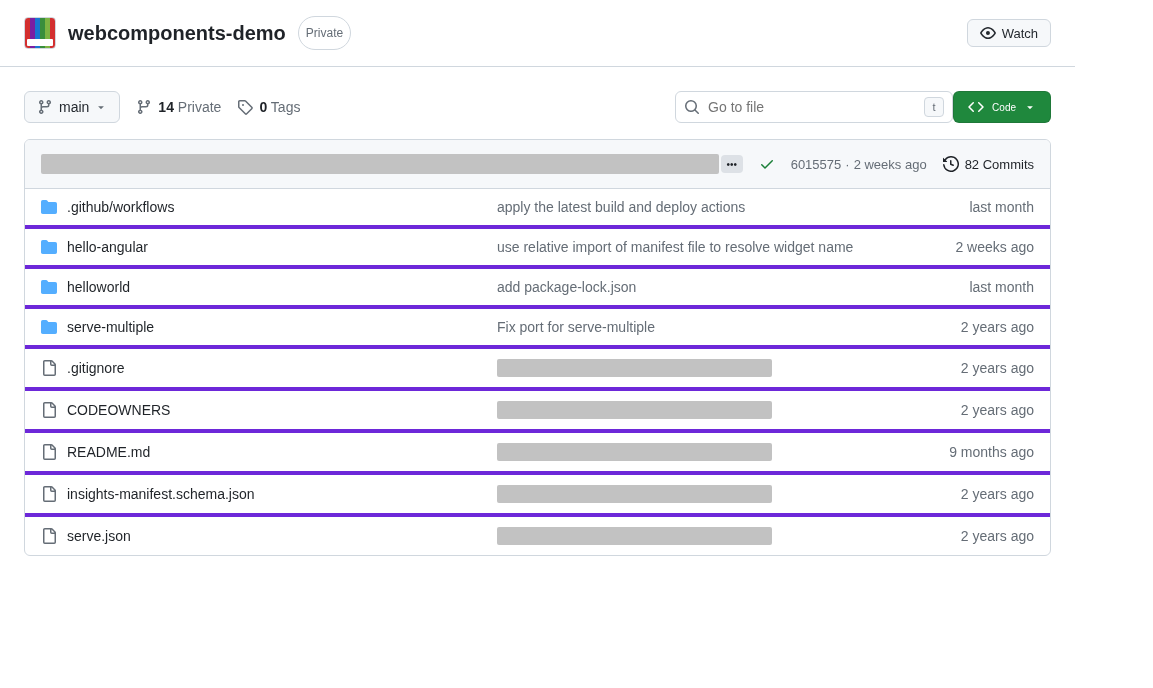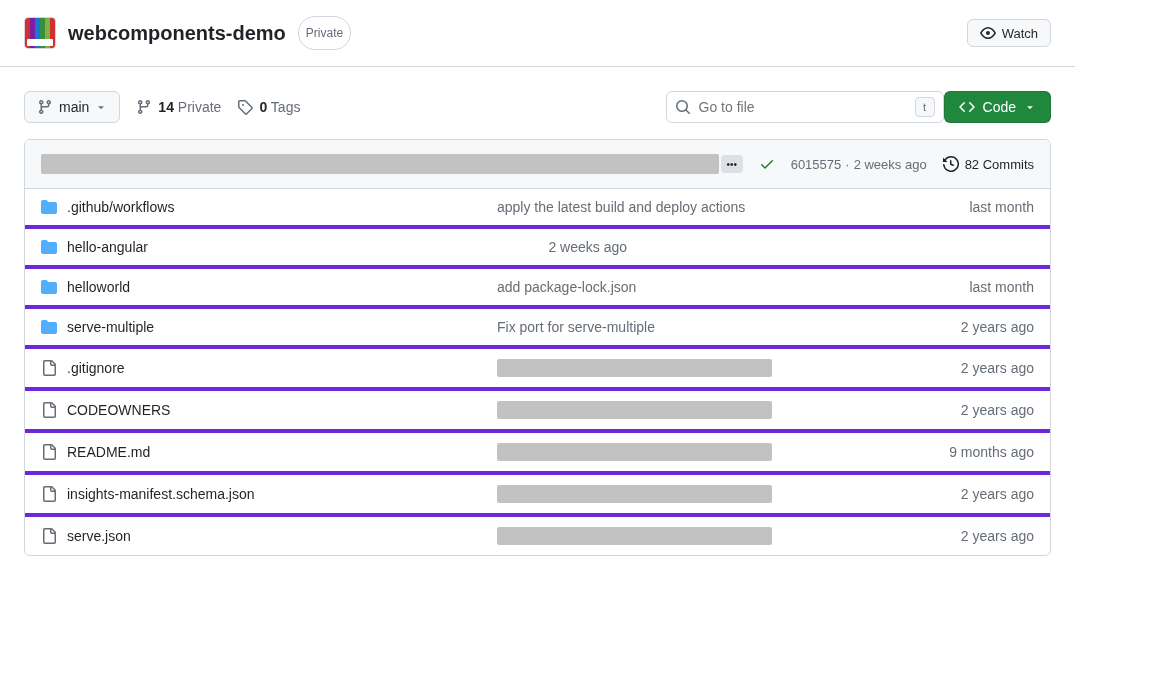--- a/index.html
+++ b/index.html
@@ -147,21 +147,21 @@
     border: 1px solid #d0d7de;
     border-radius: 4px;
     background: #f6f8fa;
   }
   .code-btn {
     display: inline-flex;
     align-items: center;
     gap: 8px;
     height: 32px;
     padding: 0 14px;
-    font-size: 14px;
+    font-size: 10px;
     font-weight: 500;
     color: #ffffff;
     background: #1f883d;
     border: 1px solid rgba(31,35,40,.15);
     border-radius: 6px;
     cursor: pointer;
   }
   
   .file-box {
     margin: 0 24px;
@@ -352,20 +352,23 @@
           </div>
           <div class="age-cell">last month</div>
         </div>
         <div class="file-row">
           <div class="file-name-cell">
             <svg class="octicon folder-icon" width="16" height="16" viewBox="0 0 16 16">
               <path d="M1.75 1A1.75 1.75 0 0 0 0 2.75v10.5C0 14.216.784 15 1.75 15h12.5A1.75 1.75 0 0 0 16 13.25v-8.5A1.75 1.75 0 0 0 14.25 3H7.5a.25.25 0 0 1-.2-.1l-.9-1.2C6.07 1.26 5.55 1 5 1H1.75Z"></path>
             </svg>
             <span class="name">hello-angular</span>
           </div>
+          <div class="commit-msg-cell">
+            <span class="msg">use relative import of manifest file to resolve widget name</span>
+          </div>
           <div class="age-cell">2 weeks ago</div>
         </div>
         <div class="file-row">
           <div class="file-name-cell">
             <svg class="octicon folder-icon" width="16" height="16" viewBox="0 0 16 16">
               <path d="M1.75 1A1.75 1.75 0 0 0 0 2.75v10.5C0 14.216.784 15 1.75 15h12.5A1.75 1.75 0 0 0 16 13.25v-8.5A1.75 1.75 0 0 0 14.25 3H7.5a.25.25 0 0 1-.2-.1l-.9-1.2C6.07 1.26 5.55 1 5 1H1.75Z"></path>
             </svg>
             <span class="name">helloworld</span>
           </div>
           <div class="commit-msg-cell">

